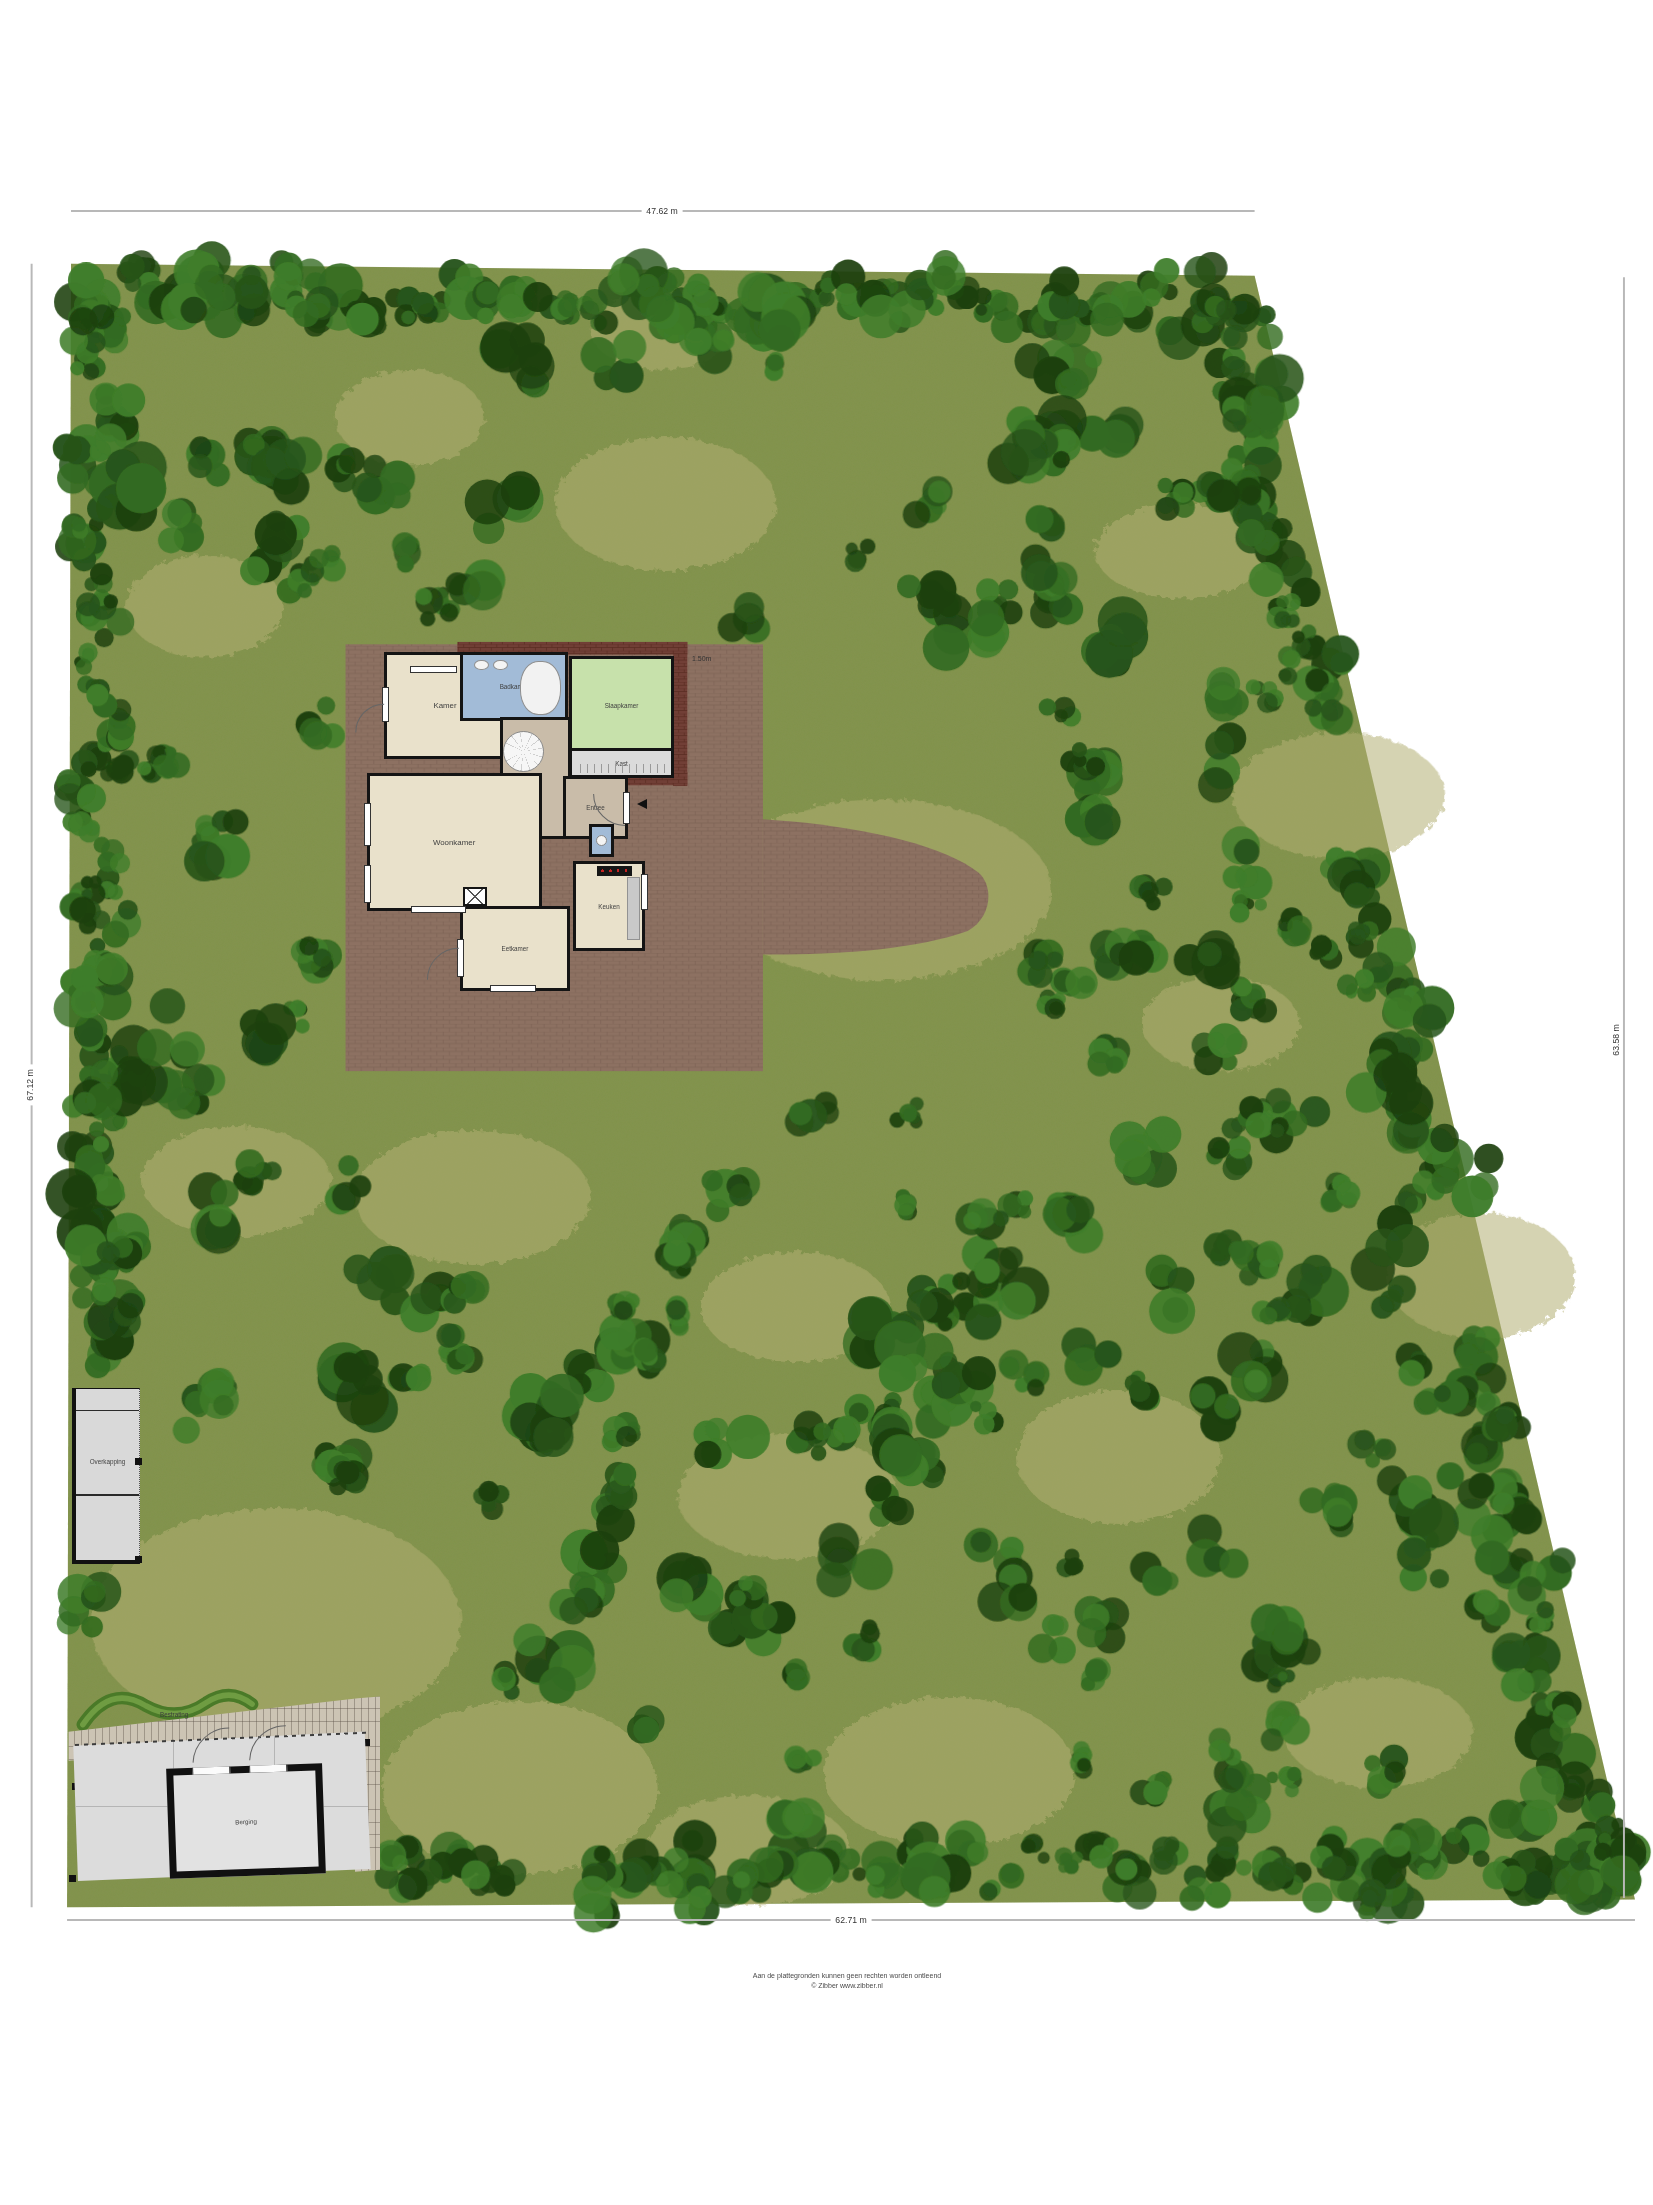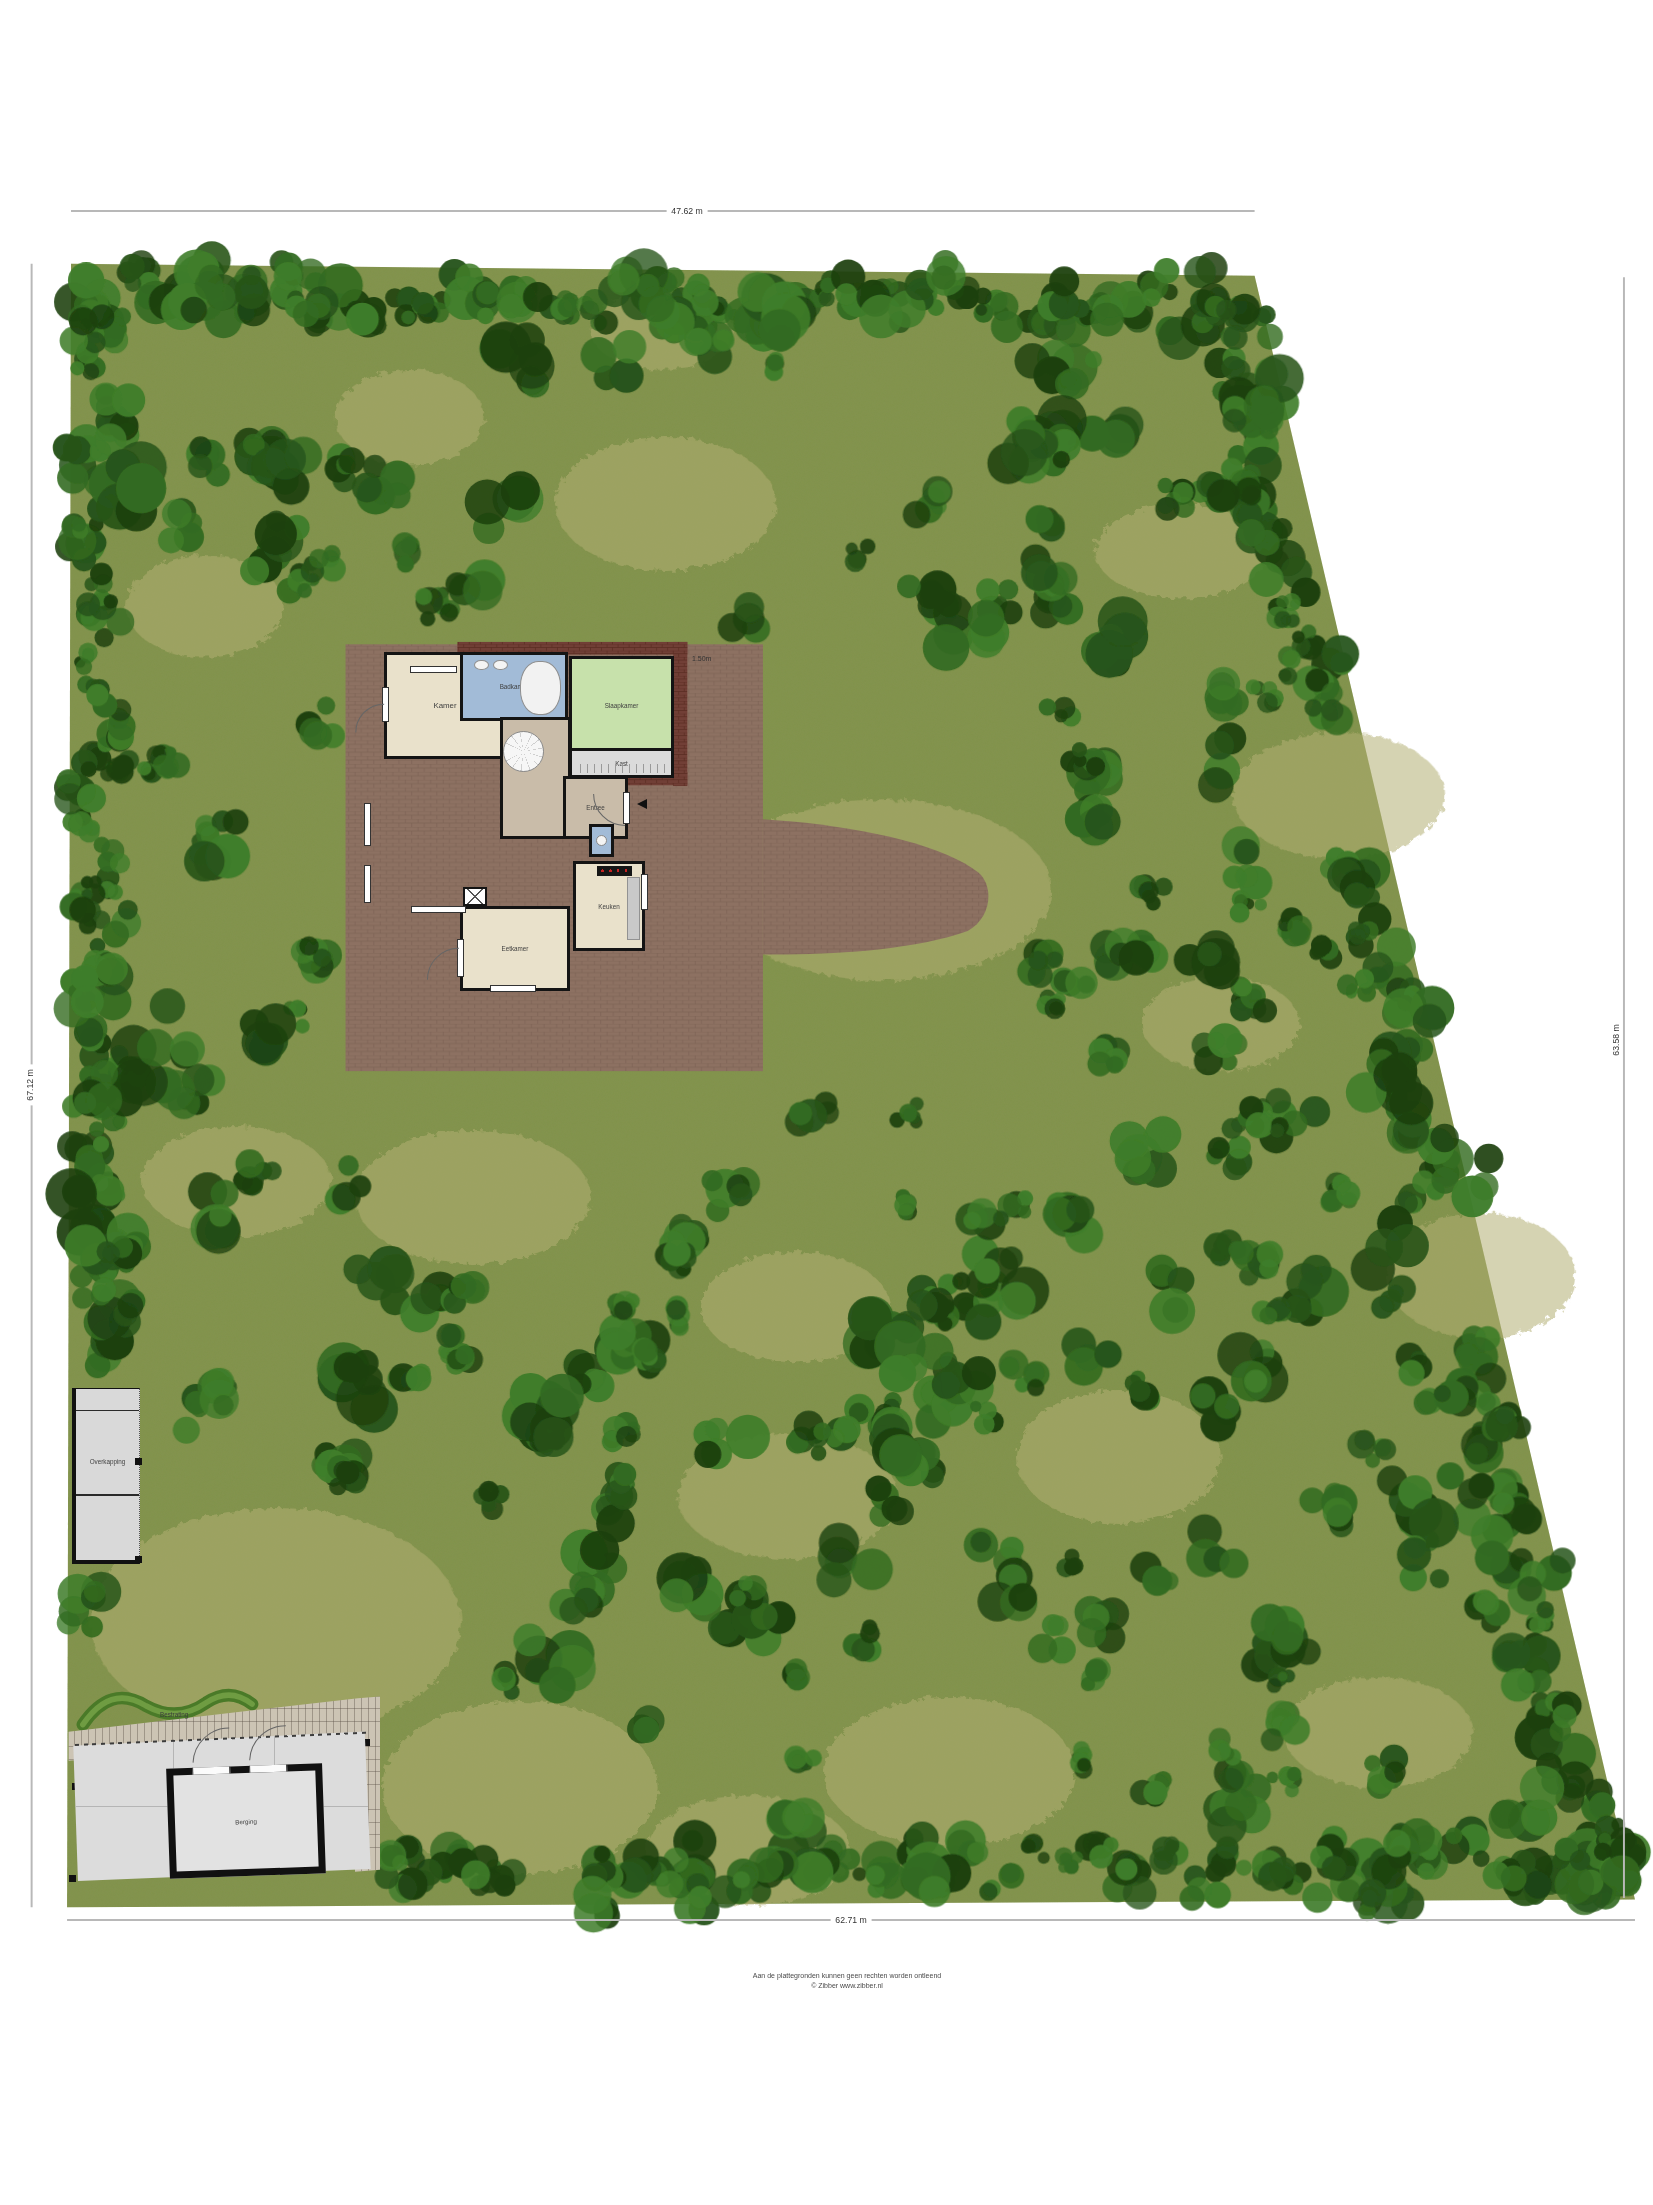--- a/index.html
+++ b/index.html
@@ -2220,21 +2220,21 @@
       </g>
     <path d="M105,2190 Q140,2138 185,2166 Q225,2188 262,2162 Q292,2142 320,2164" fill="none" stroke="#4a7a28" stroke-width="16" stroke-linecap="round"></path>
     <path d="M105,2190 Q140,2138 185,2166 Q225,2188 262,2162 Q292,2142 320,2164" fill="none" stroke="#6f9c42" stroke-width="7" stroke-linecap="round"></path>
 
     <line x1="90" y1="268" x2="1593" y2="268" stroke="#b8b8b8" stroke-width="2.5"></line>
     <line x1="85" y1="2438" x2="2076" y2="2438" stroke="#b8b8b8" stroke-width="2.5"></line>
     <line x1="40" y1="335" x2="40" y2="2422" stroke="#b8b8b8" stroke-width="2.5"></line>
     <line x1="2062" y1="352" x2="2062" y2="2410" stroke="#b8b8b8" stroke-width="2.5"></line>
   </svg>
 
-  <div class="dimlabel" style="left:662px;top:211px;margin-left:25px;">47.62 m</div>
+  <div class="dimlabel" style="left:662px;top:211px;">47.62 m</div>
   <div class="dimlabel" style="left:851px;top:1920px;">62.71 m</div>
   <div class="dimlabel vert" style="left:30px;top:1085px;">67.12 m</div>
   <div class="dimlabel vert" style="left:1616px;top:1040px;">63.58 m</div>
 
   <div class="house">
     <svg width="662" height="441" style="position:absolute;left:0;top:0;" viewBox="0 0 840 560">
       <defs>
         <pattern id="bp" width="16" height="10" patternUnits="userSpaceOnUse">
           <rect width="16" height="10" fill="#8d7162"></rect>
           <path d="M0 0H16M0 5H16M4 0V5M12 5V10" stroke="#7a5f52" stroke-width="0.8"></path>
@@ -2265,20 +2265,23 @@
     </div>
     <div class="room" style="left:230px;top:110px;width:105px;height:30px;background:#dbdbdb;border-width:3.2px;">
       <span class="rlabel sm">Kast</span>
       <div class="wardrobe"></div>
     </div>
     <div class="room" style="left:161px;top:79px;width:71px;height:122px;background:#c9bca9;"></div>
     <div class="room" style="left:224px;top:138px;width:65px;height:63px;background:#c9bca9;">
       <span class="rlabel sm">Entree</span>
     </div>
     <div class="stair"></div>
+    <div class="room" style="left:27.6px;top:135px;width:175px;height:138px;background:#e9e1cb;">
+      <span class="rlabel">Woonkamer</span>
+    </div>
     <div class="firebox"></div>
     <div class="room" style="left:121px;top:268px;width:110px;height:85px;background:#e9e1cb;">
       <span class="rlabel sm">Eetkamer</span>
     </div>
     <div class="room" style="left:234px;top:223px;width:72px;height:90px;background:#e9e1cb;">
       <span class="rlabel sm">Keuken</span>
       <div class="stove"></div>
       <div class="counter"></div>
     </div>
     <div class="room" style="left:250px;top:186px;width:25px;height:33px;background:#a2bbd7;border-width:3.2px;">

